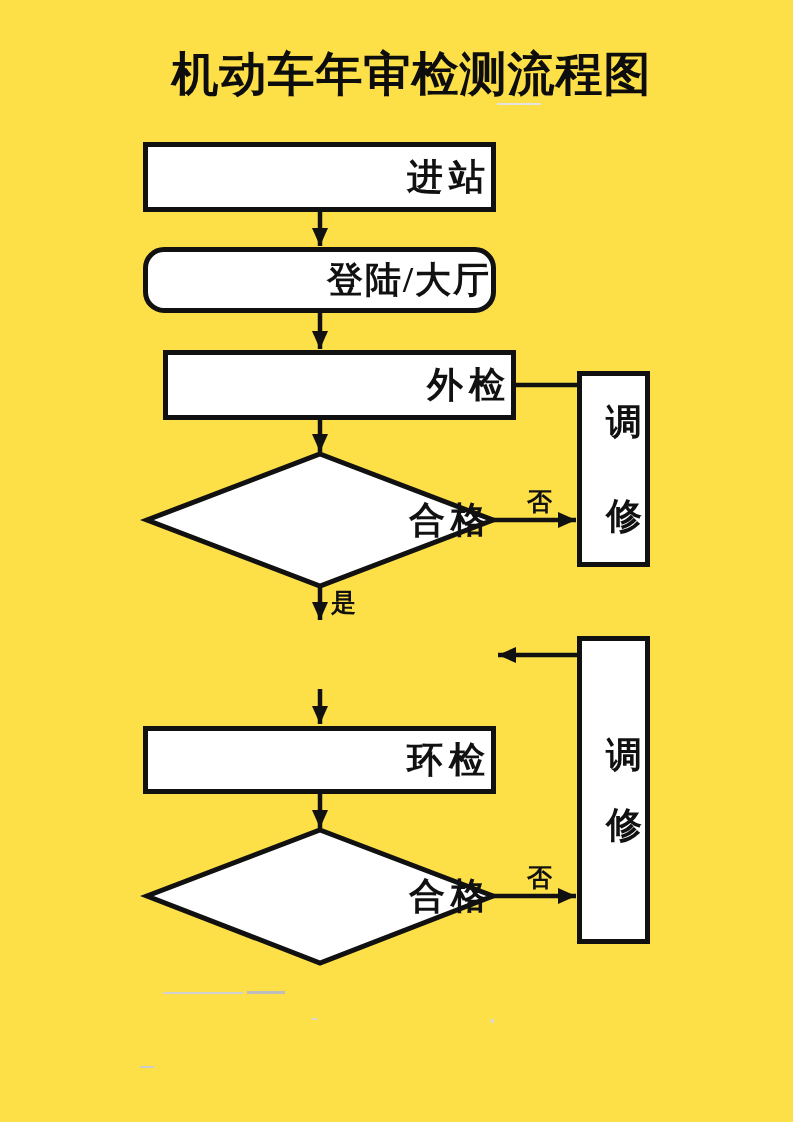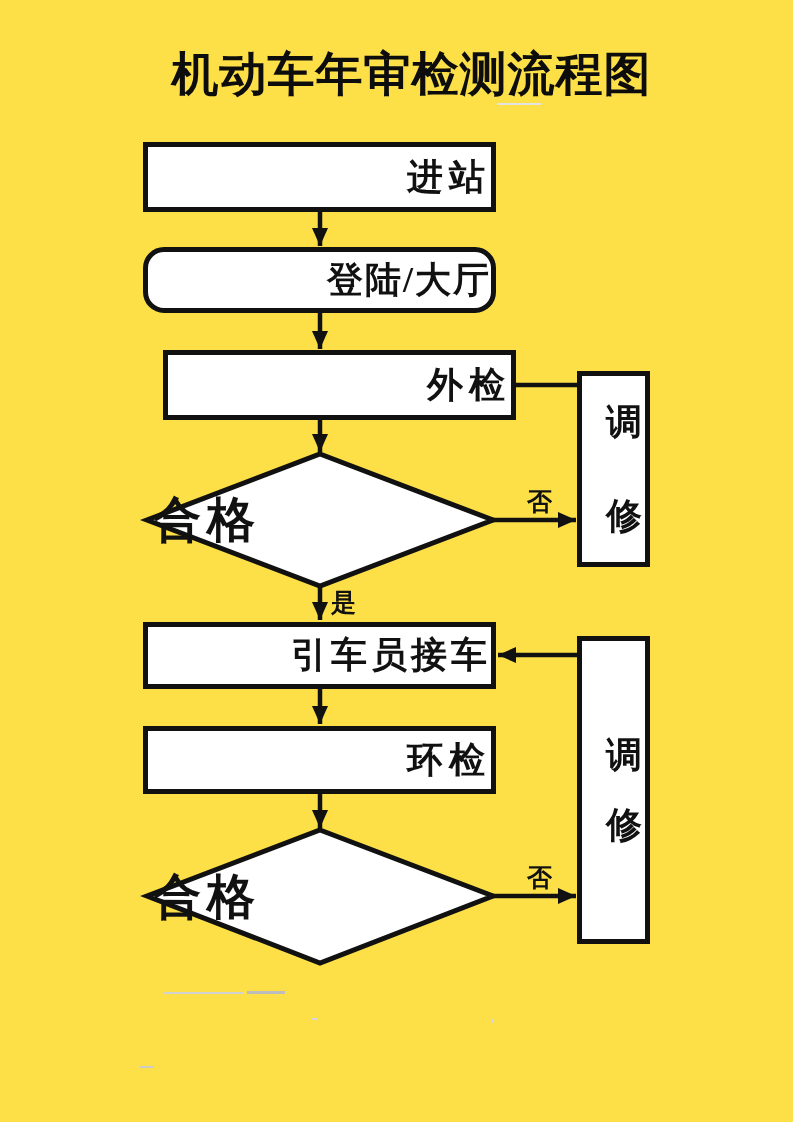--- a/index.html
+++ b/index.html
@@ -12,22 +12,22 @@
     text-align:center;font-family:"Liberation Sans", sans-serif;
     font-weight:700;font-size:47px;line-height:47px;letter-spacing:1px;color:#0d0d0d;
   }
   .lines{position:absolute;left:0;top:0;width:793px;height:1122px;}
   .box{
     position:absolute;box-sizing:border-box;border:5px solid #111;background:#fff;
     display:flex;align-items:center;justify-content:flex-end;
     font-size:36px;font-weight:700;letter-spacing:6px;text-indent:6px;
   }
   .dtext{
-    position:absolute;display:flex;align-items:center;justify-content:flex-start;
-    font-size:48px;font-weight:700;letter-spacing:6px;text-indent:6px;
+    position:absolute;display:flex;align-items:center;justify-content:flex-end;
+    font-size:36px;font-weight:700;letter-spacing:6px;text-indent:6px;
   }
   .vbox{
     position:absolute;box-sizing:border-box;border:5px solid #111;background:#fff;
     display:flex;align-items:center;justify-content:center;
     font-size:36px;font-weight:700;padding-left:21px;
   }
   .vlabel{width:1.15em;word-break:break-all;text-align:center;}
   .edge-label{position:absolute;font-size:25px;line-height:25px;font-weight:700;}
   .artifact{position:absolute;pointer-events:none;}
 </style>
@@ -67,23 +67,20 @@
   </div>
 
   <div class="box" style="left:143px;top:247px;width:353px;height:66px;letter-spacing:2px;text-indent:2px;border-radius:21px;">
     <span>登陆/大厅</span>
   </div>
 
   <div class="box" style="left:143px;top:350px;width:353px;height:70px;margin-left:20px;">
     <span>外检</span>
   </div>
 
-  <div class="box" style="left:143px;top:622px;width:353px;height:67px;letter-spacing:4px;text-indent:4px;">
-    <span>引车员接车</span>
-  </div>
 
   <div class="box" style="left:143px;top:726px;width:353px;height:68px;">
     <span>环检</span>
   </div>
 
   <div class="dtext" style="left:147px;top:454px;width:346px;height:132px;">
     <span>合格</span>
   </div>
   <div class="dtext" style="left:147px;top:830px;width:346px;height:133px;">
     <span>合格</span>

